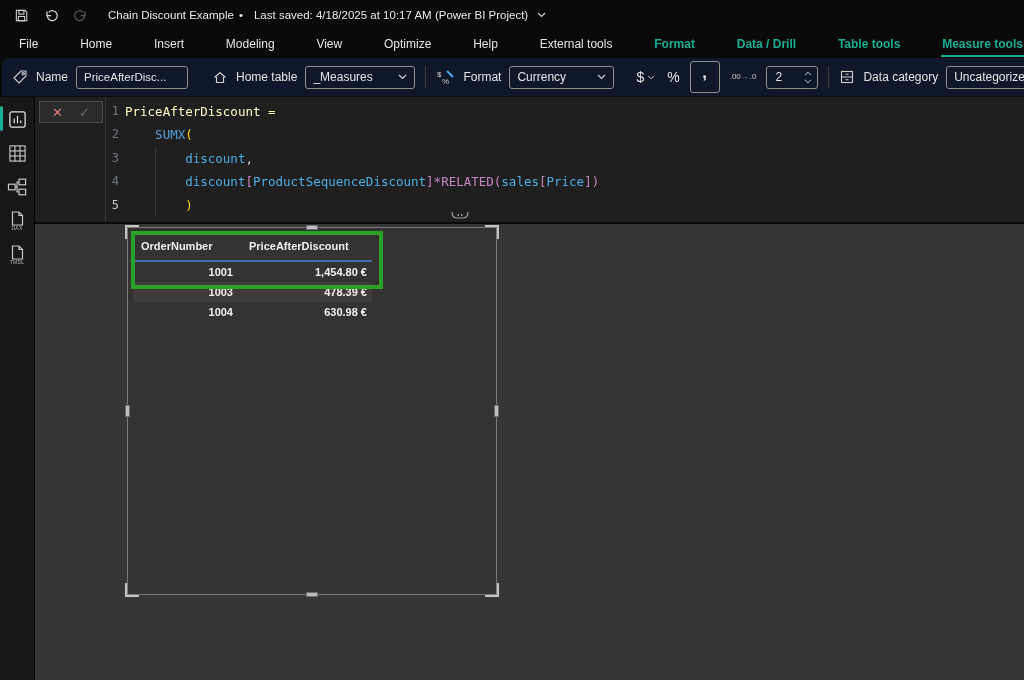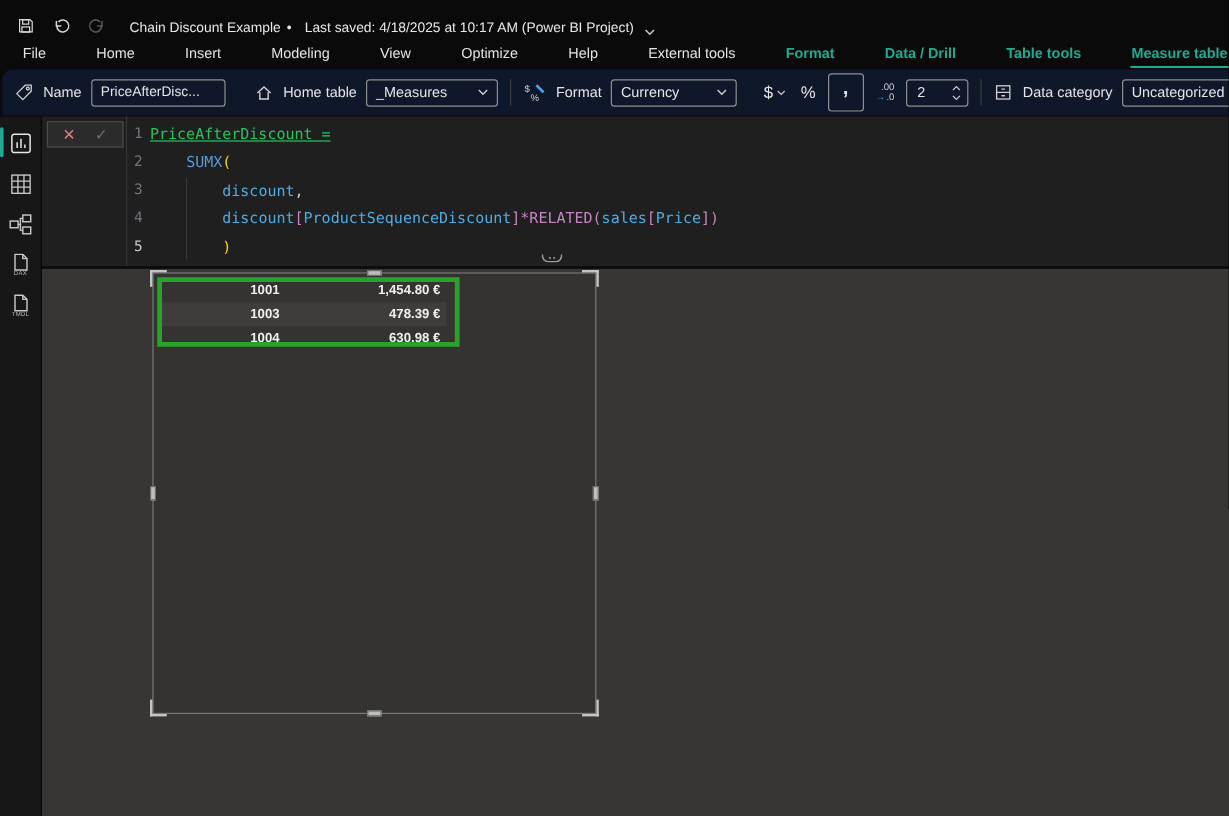--- a/index.html
+++ b/index.html
@@ -1,21 +1,21 @@
 <!DOCTYPE html>
 <html style="--accent: #1BAD92; --annot: #28A228; --sepblue: #3E6FA8; --stripe: #3F3D3C;"><head>
 <meta charset="utf-8">
 <style>
   html,body{margin:0;padding:0;background:#000;}
   .page{position:relative;width:1024px;height:680px;background:#0A0A0A;overflow:hidden;
         font-family:"Liberation Sans",sans-serif;color:#E4E4E4;}
   svg{display:block}
 
   
-  .titlebar{position:absolute;left:0;top:0;width:100%;height:30px;display:flex;align-items:flex-end;
+  .titlebar{position:absolute;left:0;top:0;width:100%;height:30px;display:flex;align-items:center;
             padding-left:12px;box-sizing:border-box;}
   .tb-icon{width:18px;height:18px;margin-right:12px;display:flex;align-items:center;justify-content:center;}
   .title-text{font-size:11.5px;color:#E8E8E8;margin-left:6px;white-space:nowrap;}
   .title-sep{margin:0 5px;}
   .caret{margin-left:9px;}
 
   
   .menubar{position:absolute;left:0;top:30px;width:100%;height:28px;display:flex;align-items:center;
            gap:24px;padding-left:18px;box-sizing:border-box;font-size:12px;justify-content:space-between;}
   .tab{cursor:default;padding:6px 1px 6px;white-space:nowrap;color:#E4E4E4;}
@@ -33,21 +33,21 @@
   .tselect{height:23px;border:1px solid #8F8F8F;border-radius:3px;display:flex;align-items:center;
            justify-content:space-between;padding:0 7px;gap:8px;box-sizing:border-box;white-space:nowrap;}
   .tselect .sval{overflow:hidden;white-space:nowrap;}
   .w110{width:110px}.w105{width:105px}.w130{width:130px}
   .tdivider{width:1px;height:22px;background:#3D3D3D;margin:0 2px;}
   .dollar-btn{display:flex;align-items:center;gap:3px;font-size:14px;padding:2px 2px;}
   .pct-btn{font-size:14px;padding:2px 2px;}
   .comma-btn{width:28px;height:30px;border:1px solid #8F8F8F;border-radius:3px;display:flex;
              align-items:center;justify-content:center;}
   .comma-btn span{font-size:17px;font-weight:700;transform:translateY(-4px);}
-  .dec-icon{display:flex;flex-direction:column;align-items:flex-end;font-size:8px;line-height:8px;
+  .dec-icon{display:flex;flex-direction:row;align-items:flex-end;font-size:8px;line-height:8px;
             color:#CCC;padding:0 2px;}
   .dec-arrow{color:#4FA3E8;margin-right:1px;}
   .stepper{width:52px;height:23px;border:1px solid #8F8F8F;border-radius:3px;display:flex;align-items:center;
            justify-content:space-between;padding:0 5px 0 8px;box-sizing:border-box;}
   .stepper .chevs{display:flex;flex-direction:column;gap:3px;}
 
   
   .sidebar{position:absolute;left:0;top:97px;width:35px;height:583px;background:#171717;
            border-right:1px solid #050505;box-sizing:border-box;padding-top:5px;}
   .side-item{position:relative;width:100%;height:34px;display:flex;flex-direction:column;
@@ -146,21 +146,21 @@
       <span class="tab">Home</span>
       <span class="tab">Insert</span>
       <span class="tab">Modeling</span>
       <span class="tab">View</span>
       <span class="tab">Optimize</span>
       <span class="tab">Help</span>
       <span class="tab">External tools</span>
       <span class="tab ctx">Format</span>
       <span class="tab ctx">Data / Drill</span>
       <span class="tab ctx">Table tools</span>
-      <span class="tab ctx active">Measure table</span>
+      <span class="tab ctx active">Measure tools</span>
     </div>
 
   <div class="toolbar">
     <span>
       <svg width="16" height="16" viewBox="0 0 16 16" fill="none" stroke="#CFCFCF" stroke-width="1.1">
         <path d="M2 9 L9 2 H14 V7 L7 14 Z"></path>
           <circle cx="11.2" cy="4.8" r="1.2"></circle>
       </svg>
     </span>
     <span class="tlabel">Name</span>
@@ -286,21 +286,21 @@
     </div>
   </div>
 
   <div class="editor">
     <div class="commit-box">
       <span class="commit-x">✕</span>
       <span class="commit-check">✓</span>
     </div>
     <div class="gutter-sep"></div>
     <div class="code" id="code">
-        <div class="code-line"><span class="num" style="color: rgb(110, 118, 129);">1</span><span style="color: #22c55e; text-decoration: underline;">PriceAfterDiscount =</span></div>
+        <div class="code-line"><span class="num" style="color: rgb(110, 118, 129);">1</span><span style="color: #fef9c3;">PriceAfterDiscount =</span></div>
         <div class="code-line"><span class="num" style="color: rgb(110, 118, 129);">2</span><span style="color: rgb(204, 204, 204);">    </span><span style="color: rgb(86, 156, 214);">SUMX</span><span style="color: rgb(255, 214, 2);">(</span></div>
         <div class="code-line"><span class="num" style="color: rgb(110, 118, 129);">3</span><span style="color: rgb(204, 204, 204);">        </span><span style="color: rgb(79, 172, 225);">discount</span><span style="color: rgb(204, 204, 204);">,</span></div>
         <div class="code-line"><span class="num" style="color: rgb(110, 118, 129);">4</span><span style="color: rgb(204, 204, 204);">        </span><span style="color: rgb(79, 172, 225);">discount</span><span style="color: rgb(197, 134, 192);">[</span><span style="color: rgb(79, 172, 225);">ProductSequenceDiscount</span><span style="color: rgb(197, 134, 192);">]</span><span style="color: rgb(197, 134, 192);">*</span><span style="color: rgb(197, 134, 192);">RELATED</span><span style="color: rgb(197, 134, 192);">(</span><span style="color: rgb(79, 172, 225);">sales</span><span style="color: rgb(197, 134, 192);">[</span><span style="color: rgb(79, 172, 225);">Price</span><span style="color: rgb(197, 134, 192);">]</span><span style="color: rgb(197, 134, 192);">)</span></div>
         <div class="code-line"><span class="num" style="color: rgb(198, 198, 198);">5</span><span style="color: rgb(204, 204, 204);">        </span><span style="color: rgb(255, 214, 2);">)</span></div>
       </div>
     <div class="indent-guide"></div>
     <div class="fx-grip">
       <svg width="18" height="9" viewBox="0 0 18 9">
         <path d="M1 1 Q1 7 6 7 H12 Q17 7 17 1" fill="none" stroke="#9A9A9A" stroke-width="1.2"></path>
         <circle cx="7.2" cy="4" r="0.9" fill="#9A9A9A"></circle>
@@ -315,20 +315,24 @@
     <div class="vframe">
       <div class="corner tl"></div>
       <div class="corner tr"></div>
       <div class="corner bl"></div>
       <div class="corner br"></div>
       <div class="handle top"></div>
       <div class="handle bottom"></div>
       <div class="handle left"></div>
       <div class="handle right"></div>
       <div class="ptable" id="ptable">
+          <div class="hrow">
+            <span class="hcell c1">OrderNumber</span>
+            <span class="hcell c2">PriceAfterDiscount</span>
+          </div>
           <div class="trow">
             <span class="tcell c1">1001</span>
             <span class="tcell c2">1,454.80 €</span>
           </div>
           <div class="trow striped">
             <span class="tcell c1">1003</span>
             <span class="tcell c2">478.39 €</span>
           </div>
           <div class="trow">
             <span class="tcell c1">1004</span>

